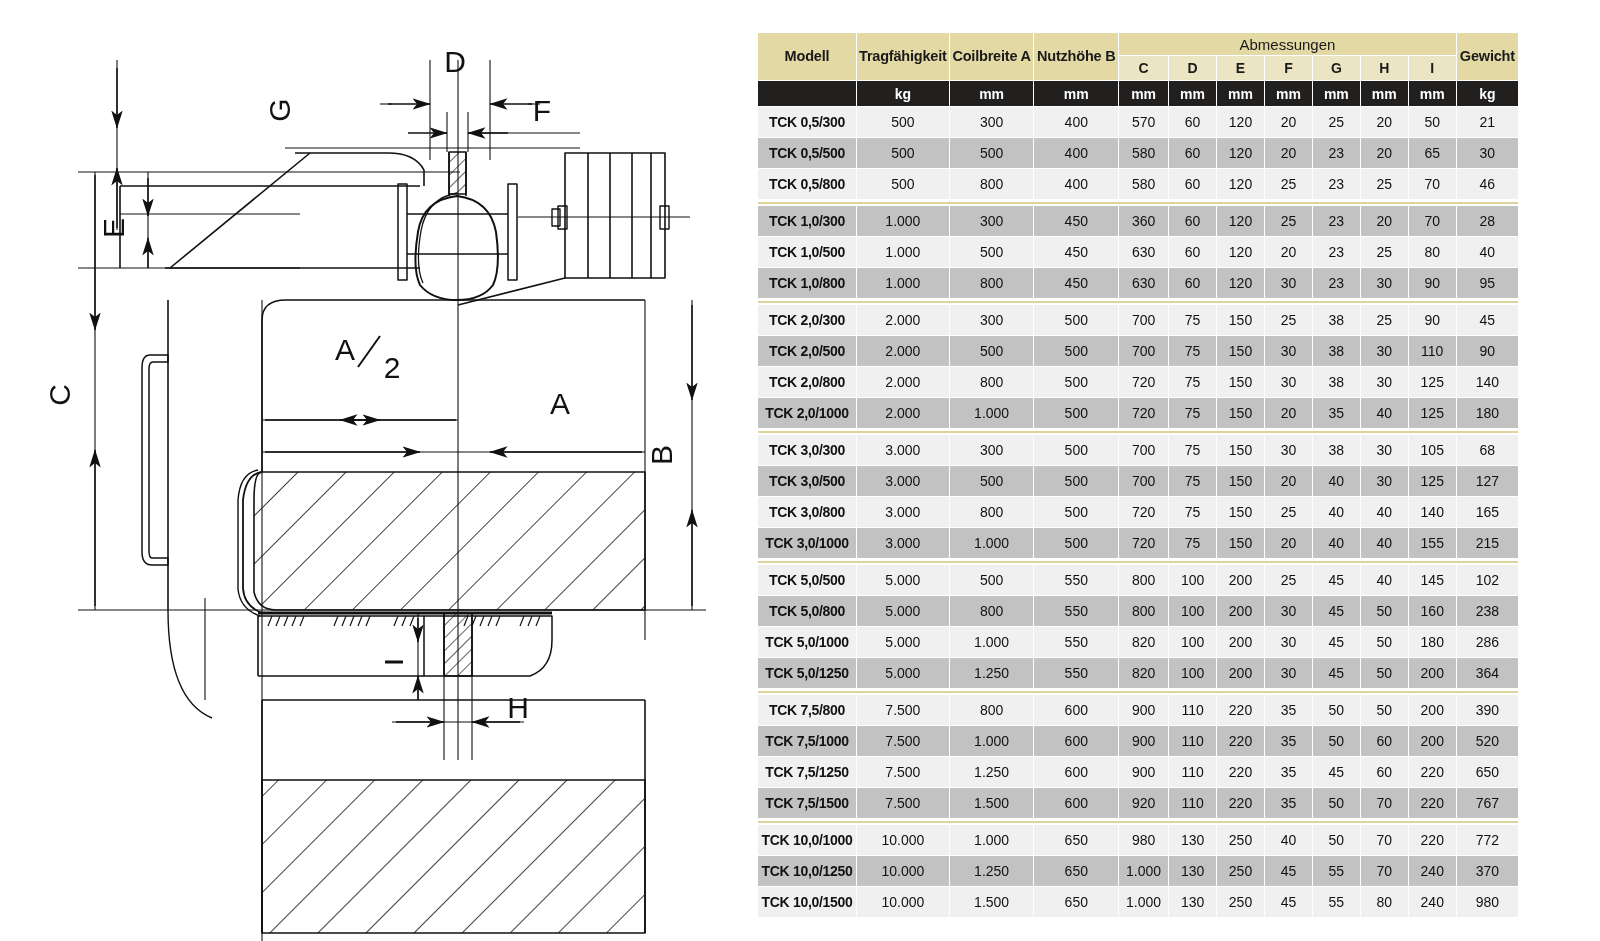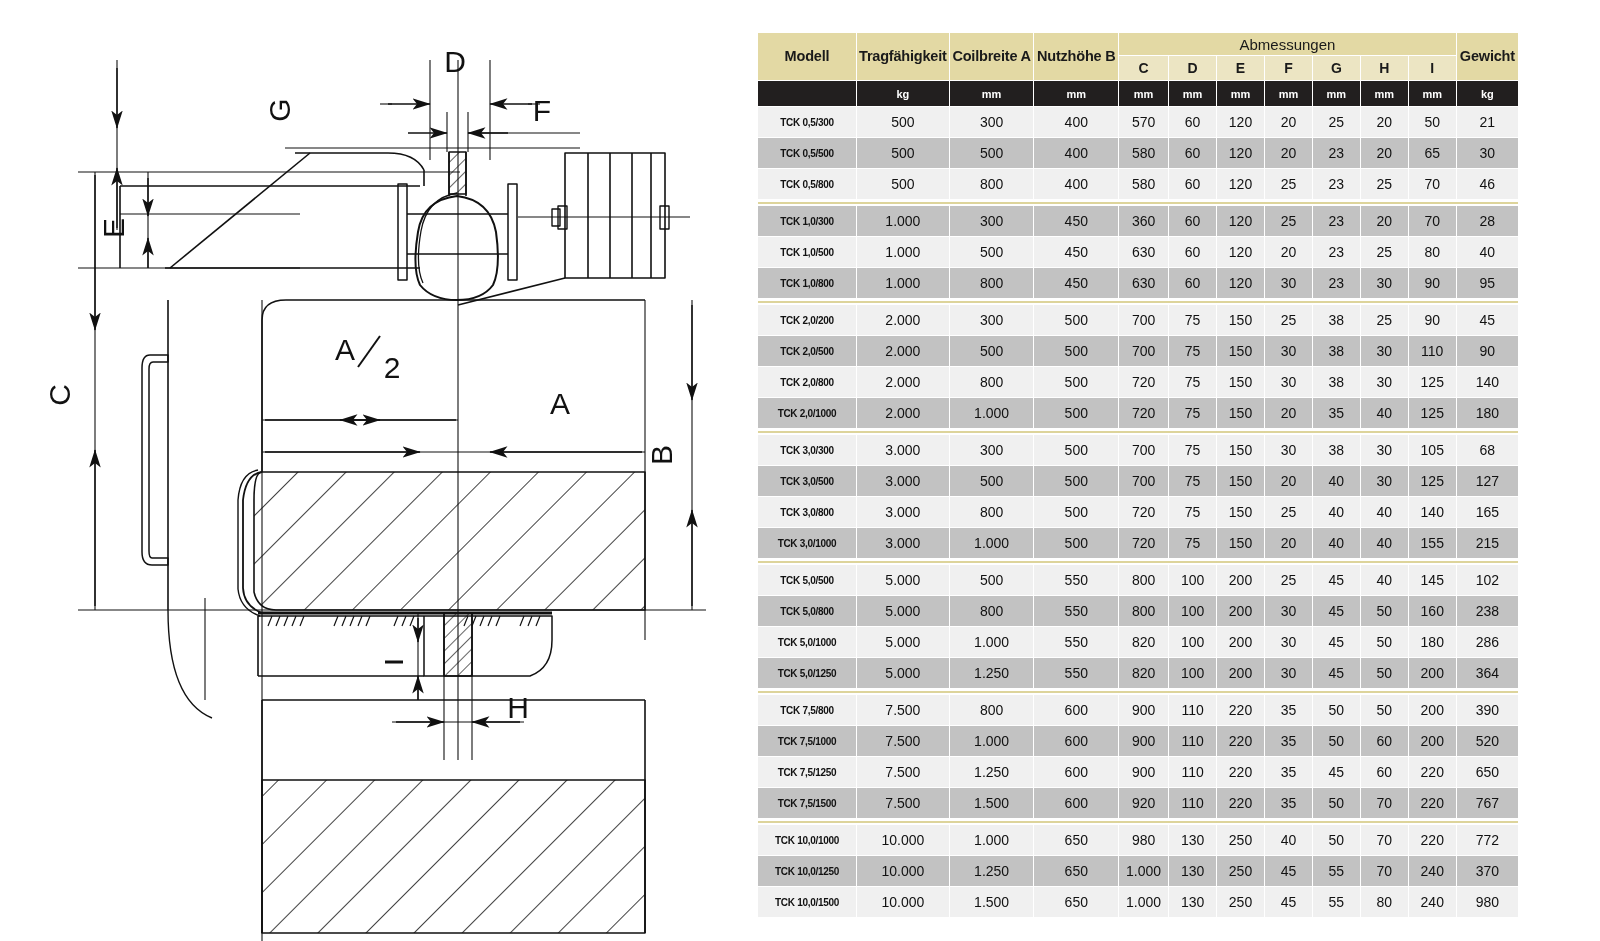--- a/index.html
+++ b/index.html
@@ -18,25 +18,25 @@
 
   table.spec th,table.spec td{padding:0;margin:0;text-align:center;vertical-align:middle;}
 
   
   .hcell{background:#e3d9a4;color:#1a1a1a;font-weight:bold;font-size:14.5px;
          height:46px;line-height:1.05;letter-spacing:-.2px;}
   .hcell-sub-group{background:#e3d9a4;color:#1a1a1a;font-weight:normal;font-size:15px;height:22px;}
   .hcell-sub{background:#ece5c3;color:#1a1a1a;font-weight:bold;font-size:14px;height:24px;}
 
   
-  .ucell{background:#221f1f;color:#ffffff;font-weight:bold;font-size:11px;height:25px;}
+  .ucell{background:#221f1f;color:#ffffff;font-weight:bold;font-size:14px;height:25px;}
   .ucell-blank{background:#221f1f;height:25px;}
 
   
-  .model{font-weight:bold;font-size:10px;color:#111;height:30px;text-align:center;letter-spacing:-.3px;}
+  .model{font-weight:bold;font-size:14px;color:#111;height:30px;text-align:center;letter-spacing:-.3px;}
   .num{font-size:14px;color:#111;height:30px;font-weight:normal;}
 
   tr.light .model,tr.light .num{background:#f0f0f0;}
   tr.dark  .model,tr.dark  .num{background:#c2c2c2;}
 
   tr.sep td{height:5px;padding:0;background:#ffffff;}
   tr.sep td div{height:2px;background:#ddd49b;margin-top:1px;}
 </style>
 </head>
 <body>
@@ -363,21 +363,21 @@
           <td class="num">30</td>
           <td class="num">90</td>
           <td class="num">95</td>
         </tr>
         <tr class="sep">
           <td colspan="12">
             <div></div>
           </td>
         </tr>
         <tr class="light">
-          <td class="model">TCK 2,0/200</td>
+          <td class="model">TCK 2,0/300</td>
           <td class="num">2.000</td>
           <td class="num">300</td>
           <td class="num">500</td>
           <td class="num">700</td>
           <td class="num">75</td>
           <td class="num">150</td>
           <td class="num">25</td>
           <td class="num">38</td>
           <td class="num">25</td>
           <td class="num">90</td>

